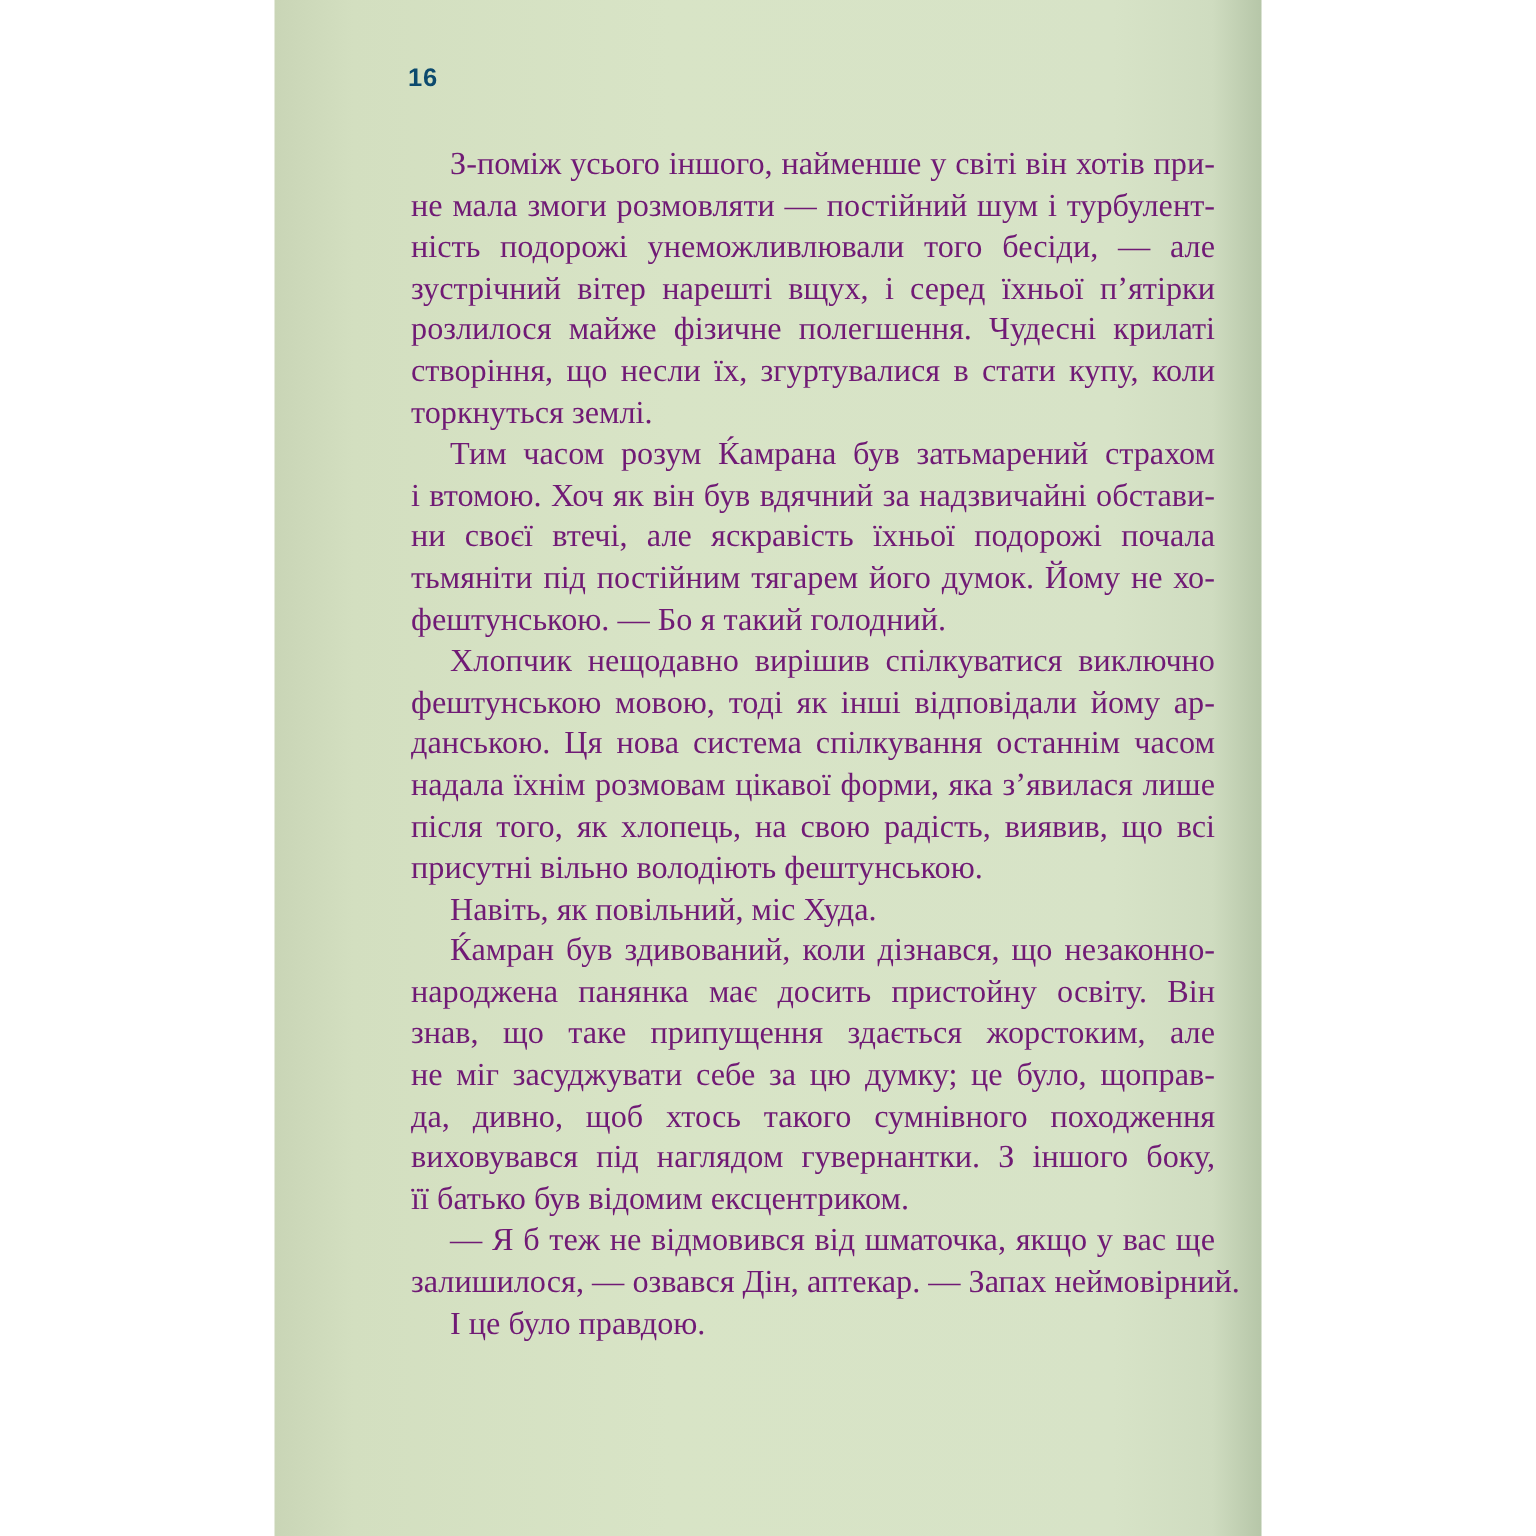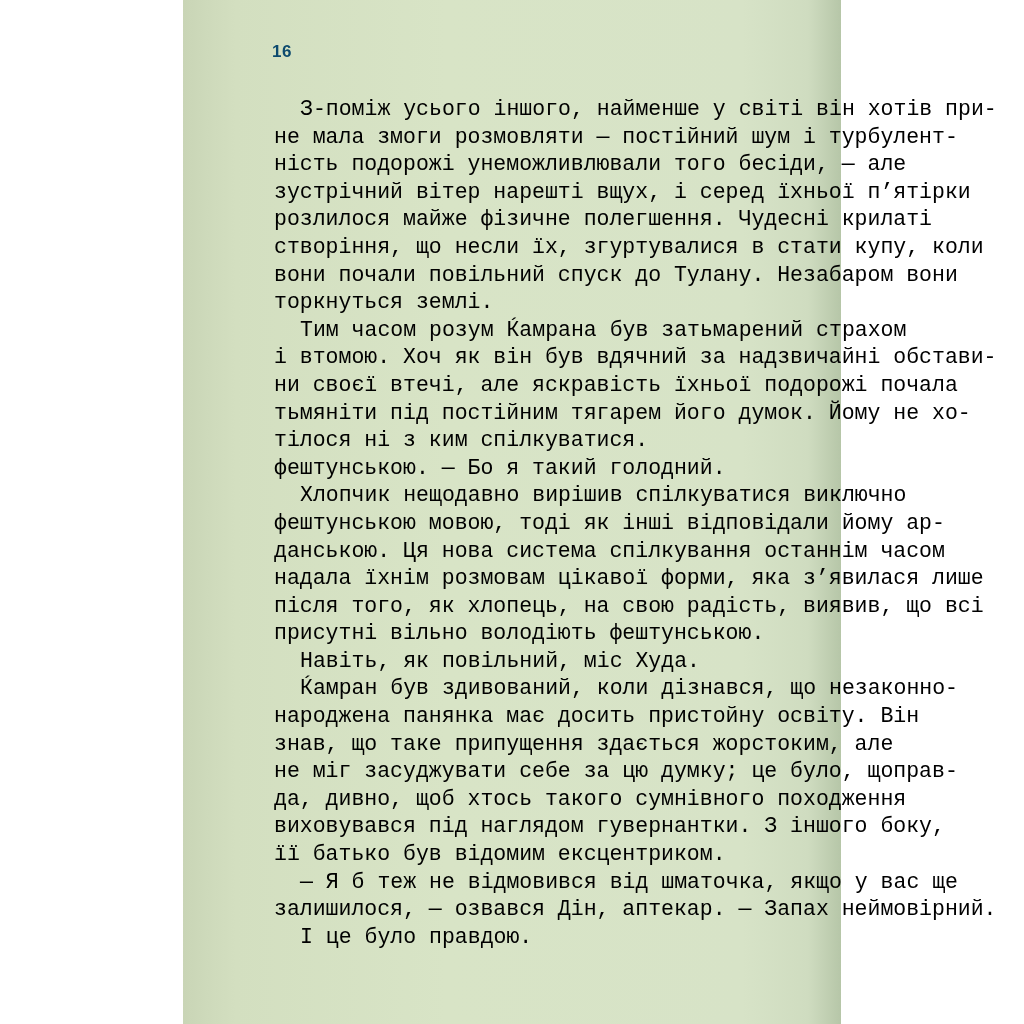--- a/index.html
+++ b/index.html
@@ -11,47 +11,45 @@
     position: absolute; left: 183px; top: 0; width: 658px; height: 1024px;
     background: linear-gradient(90deg, #c9d5b6 0%, #d3dfc0 8%, #d8e4c6 40%, #d7e3c7 85%, #cfdcc0 95%, #b6c6a8 100%);
   }
   .page-number {
     position: absolute; left: 272px; top: 42px;
     font-family: "Liberation Sans", sans-serif; font-weight: bold;
     font-size: 17px; color: #0c4a6e; letter-spacing: 0.5px;
   }
   .text {
     position: absolute; left: 274px; top: 96px; width: 536px;
-    font-family: Liberation Mono, monospace; font-size: 21.5px; line-height: 27.6px;
-    color: #000000;
+    font-family: Liberation Serif, serif; font-size: 21.5px; line-height: 27.6px;
+    color: #701a75;
   }
   .line { display: block; white-space: nowrap; text-align: justify; text-align-last: justify; height: 27.6px; }
   .line.indent { padding-left: 26px; }
   .line.last { text-align-last: left; }
 </style>
 </head>
 <body>
 
 <div class="page"></div>
 <div class="page-number">16</div>
 
 <div class="text">
   <span class="line indent">З-поміж усього іншого, найменше у світі він хотів при-</span>
   <span class="line">не мала змоги розмовляти — постійний шум і турбулент-</span>
   <span class="line">ність подорожі унеможливлювали того бесіди, — але</span>
   <span class="line">зустрічний вітер нарешті вщух, і серед їхньої п’ятірки</span>
   <span class="line">розлилося майже фізичне полегшення. Чудесні крилаті</span>
   <span class="line">створіння, що несли їх, згуртувалися в стати купу, коли</span>
-  <span class="line">вони почали повільний спуск до Тулану. Незабаром вони</span>
   <span class="line last">торкнуться землі.</span>
   <span class="line indent">Тим часом розум Ќамрана був затьмарений страхом</span>
   <span class="line">і втомою. Хоч як він був вдячний за надзвичайні обстави-</span>
   <span class="line">ни своєї втечі, але яскравість їхньої подорожі почала</span>
   <span class="line">тьмяніти під постійним тягарем його думок. Йому не хо-</span>
-  <span class="line last">тілося ні з ким спілкуватися.</span>
   <span class="line last">фештунською. — Бо я такий голодний.</span>
   <span class="line indent">Хлопчик нещодавно вирішив спілкуватися виключно</span>
   <span class="line">фештунською мовою, тоді як інші відповідали йому ар-</span>
   <span class="line">данською. Ця нова система спілкування останнім часом</span>
   <span class="line">надала їхнім розмовам цікавої форми, яка з’явилася лише</span>
   <span class="line">після того, як хлопець, на свою радість, виявив, що всі</span>
   <span class="line last">присутні вільно володіють фештунською.</span>
   <span class="line indent last">Навіть, як повільний, міс Худа.</span>
   <span class="line indent">Ќамран був здивований, коли дізнався, що незаконно-</span>
   <span class="line">народжена панянка має досить пристойну освіту. Він</span>

